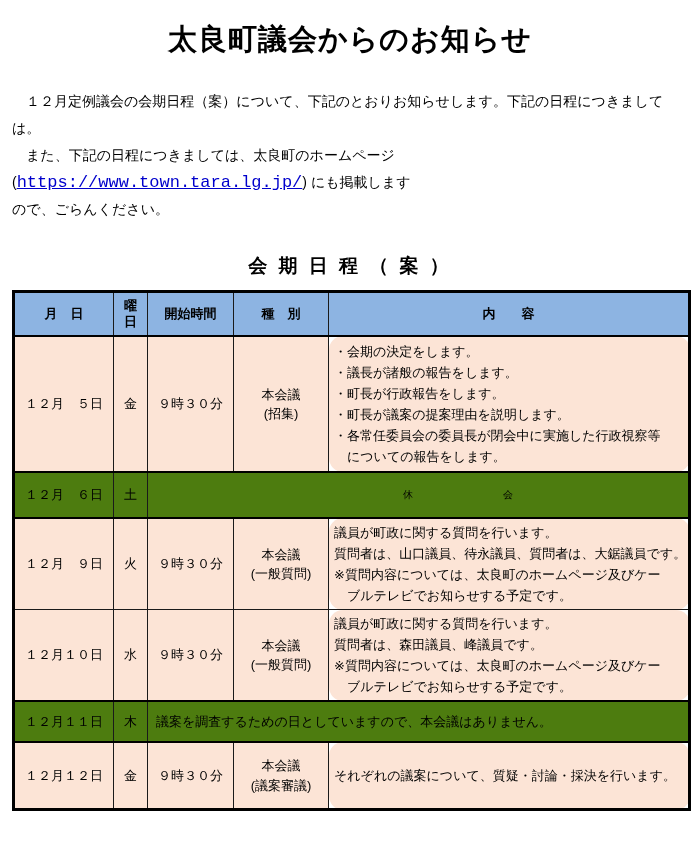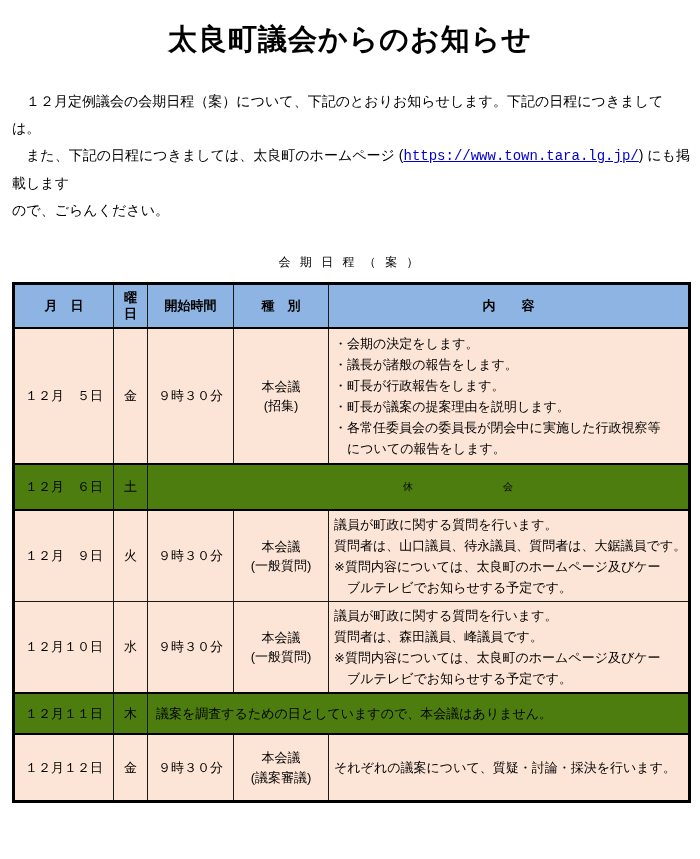--- a/index.html
+++ b/index.html
@@ -15,26 +15,26 @@
     padding-top:20px; letter-spacing:1px;
   }
 
   .intro {
     margin:28px 10px 0 12px; font-size:14px; line-height:27px;
   }
   .intro .iline { white-space:pre-wrap; }
   .homepage-link {
     color:#0000cc; text-decoration:underline;
     font-family:"Liberation Mono","DejaVu Sans Mono",monospace;
-    font-size:14px;
+    font-size:17px;
   }
 
   .table-caption {
     margin-top:30px; text-align:center;
-    font-size:12px; font-weight:normal; letter-spacing:3px;
+    font-size:19px; font-weight:bold; letter-spacing:3px;
   }
 
   table.schedule {
     border-collapse:collapse; table-layout:fixed;
     width:676px; margin:11px 0 0 12px;
     border:3px solid #000;
   }
   col.c1{width:100px} col.c2{width:34px} col.c3{width:86px}
   col.c4{width:95px} col.c5{width:361px}
 
@@ -57,21 +57,21 @@
   tr.r2 td { height:42px; }
   tr.r3 td { height:39px; }
   tr.r4 td { height:83px; }
   tr.r5 td { height:82px; }
   tr.r6 td { height:37px; }
   tr.r7 td { height:59px; }
 
   td { font-size:13px; vertical-align:middle; }
   td.c-date, td.c-day, td.c-time { text-align:center; }
   td.c-type { text-align:center; line-height:1.5; }
-  td.c-content { padding:3px 17px 3px 5px; }
+  td.c-content { padding:3px 17px 3px 5px;border-radius:14px; }
   td.c-content .line { white-space:pre; line-height:21px; }
   td.c-merged-center {
     text-align:center; font-size:10px; text-indent:80px; white-space:pre;
   }
   td.c-merged-left { padding-left:8px; white-space:pre; }
 </style>
 </head>
 <body>
 
 <div class="page">

